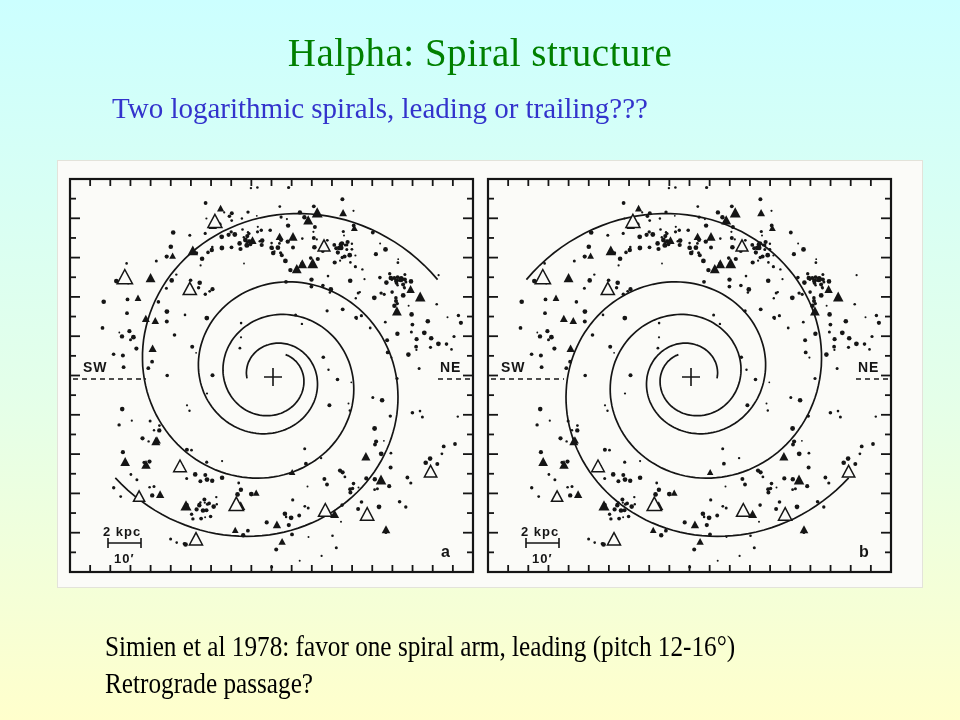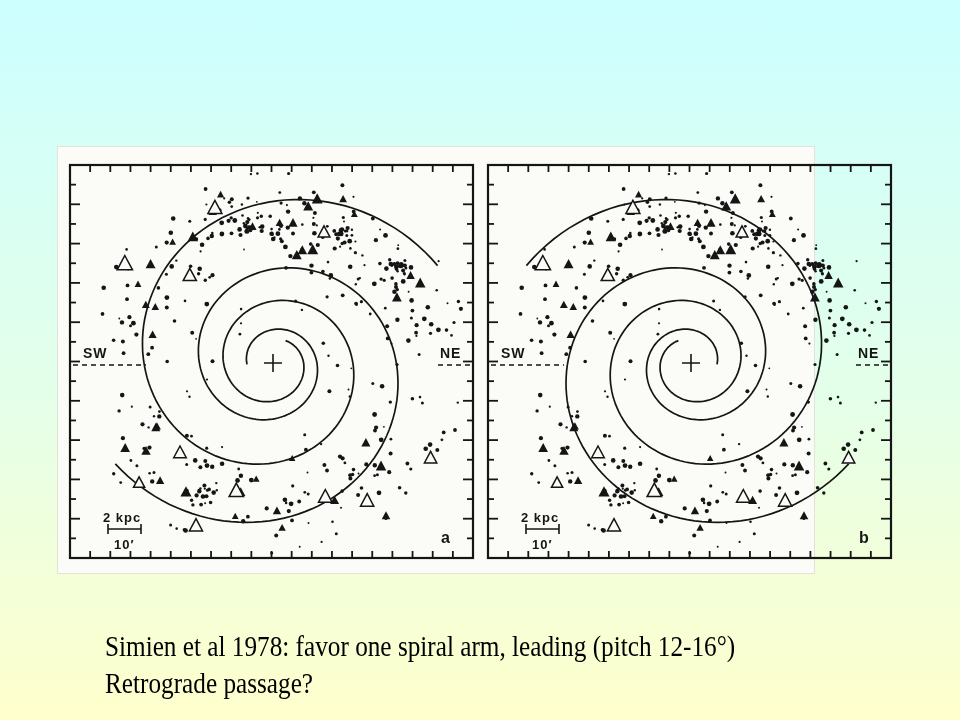--- a/index.html
+++ b/index.html
@@ -10,36 +10,38 @@
   }
   .title{
     position:absolute;top:30px;left:0;width:960px;text-align:center;
     font-size:39px;letter-spacing:0.5px;
   }
   .subtitle{
     position:absolute;top:92px;left:112px;
     font-size:29px;
   }
   .figure-wrap{
-    position:absolute;left:57px;top:146px;width:758px;height:428px;
+    position:absolute;left:57px;top:160px;width:866px;height:428px;
     background:#fbfbf8;border:1px solid #e3e3da;box-sizing:border-box;
   }
   .figure-wrap svg{display:block;}
   .footer{
     position:absolute;left:105px;top:628px;color:#000;
     font-size:29px;line-height:37px;white-space:nowrap;
   }
   .footer div{transform:scaleX(0.87);transform-origin:left center;}
 </style>
 </head>
 <body>
 
 <div class="slide">
 
+  <div class="title" style="color: rgb(0, 128, 0);">Halpha: Spiral structure</div>
 
+  <div class="subtitle" style="color: rgb(51, 51, 204);">Two logarithmic spirals, leading or trailing???</div>
 
   <div class="figure-wrap">
     <svg id="fig-svg" width="846" height="428" viewBox="0 0 846 428">
         <defs>
           <clipPath id="clip-a">
             <rect x="2" y="2" width="399" height="389"></rect>
           </clipPath>
           <clipPath id="clip-b">
             <rect x="2" y="2" width="399" height="389"></rect>
           </clipPath>

